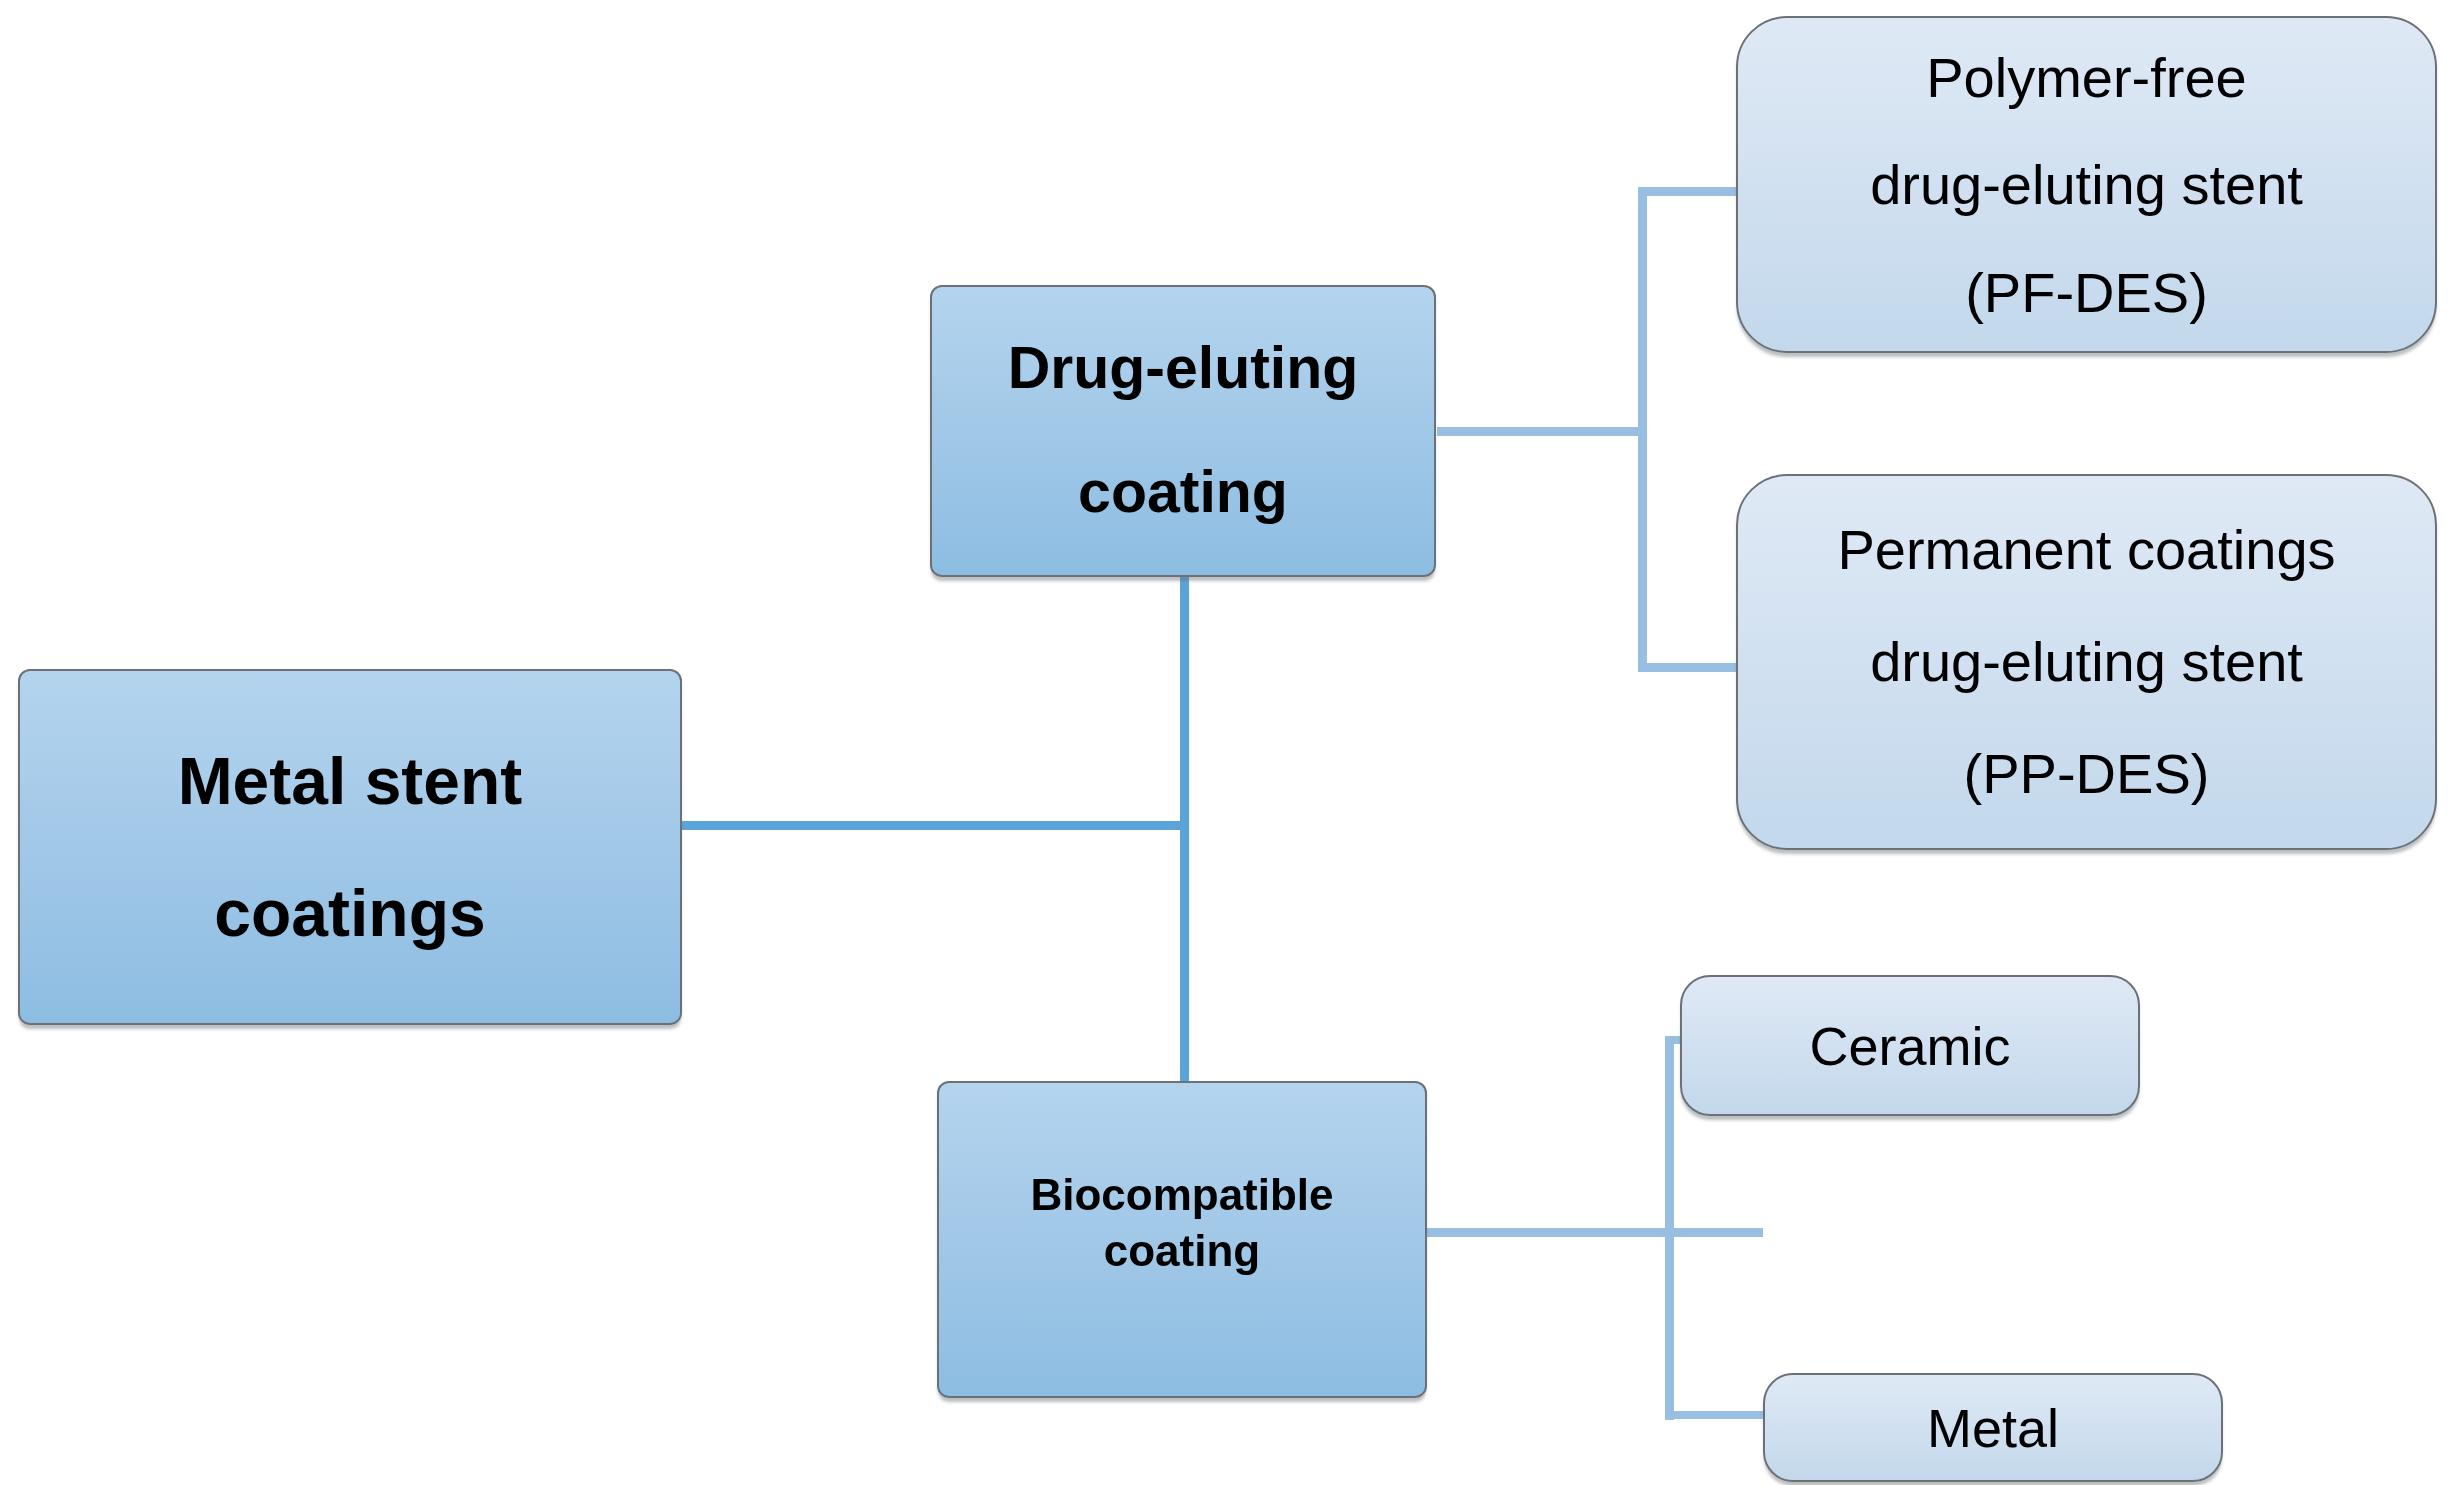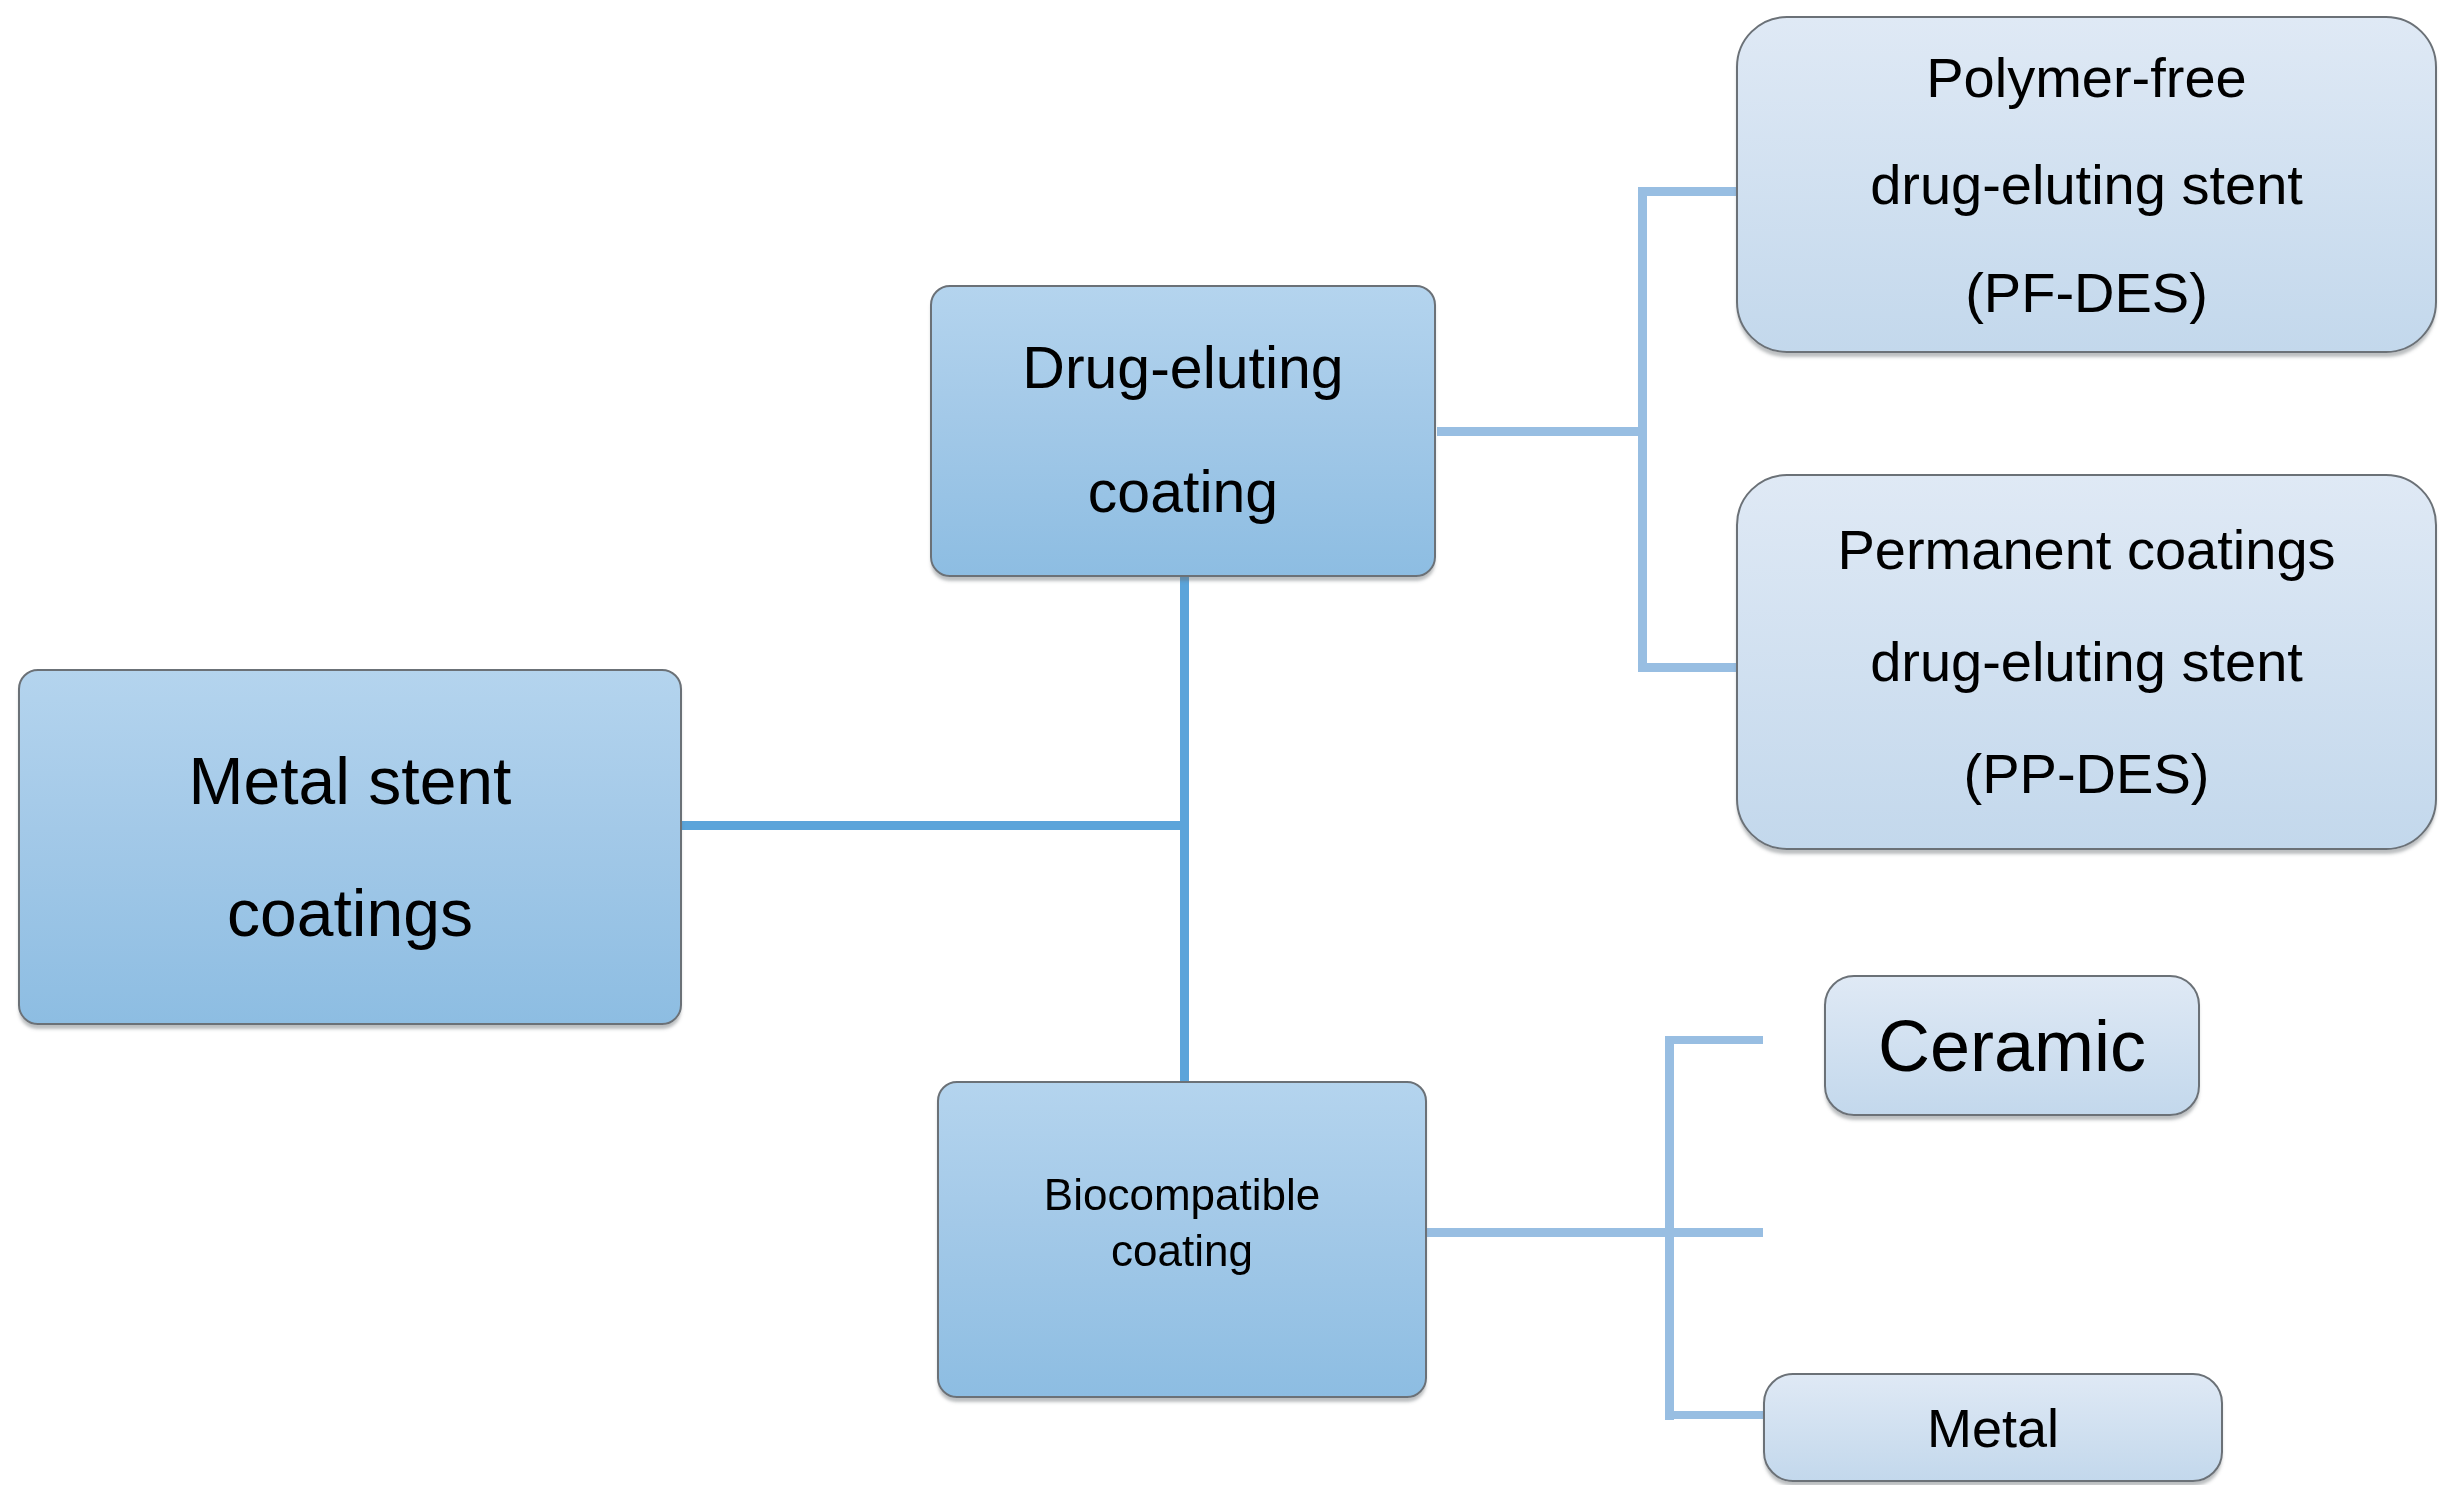--- a/index.html
+++ b/index.html
@@ -45,43 +45,43 @@
     color: var(--text, #000000);
     box-shadow: 0 5px 3.3px -1.6px rgba(105, 110, 116, 0.45);
   }
   .node .label { white-space: pre-line; }
 
   .branch {
     background: linear-gradient(180deg,
       var(--branch-fill-top, #b4d4ee) 0%,
       #a3c9e8 45%,
       var(--branch-fill-bottom, #8dbde2) 100%);
-    font-weight: 400;
-    border-radius: 20px;
+    font-weight: 700;
+    border-radius: 12px;
   }
   .leaf {
     background: linear-gradient(180deg,
       var(--leaf-fill-top, #dfe9f5) 0%,
       var(--leaf-fill-bottom, #c3d8ec) 100%);
     font-weight: 400;
     border-radius: 51px;
   }
   .leaf.small { border-radius: 30px; }
 
   #node-metal   { left: 18px;   top: 669px;  width: 664px; height: 356px; font-size: 66px; }
   #node-metal .label  { line-height: 2.0; }
   #node-drug    { left: 930px; top: 285px;  width: 506px; height: 292px; font-size: 59px; }
   #node-drug .label   { line-height: 2.1; }
   #node-bio     { left: 937px; top: 1081px; width: 490px; height: 317px; font-size: 44px; padding-bottom: 33px; }
   #node-bio .label    { line-height: 1.28; }
   #node-pfdes   { left: 1736px; top: 16.4px;   width: 701px; height: 337px; font-size: 56px; }
   #node-pfdes .label  { line-height: 1.92; }
   #node-ppdes   { left: 1736px; top: 474px;  width: 701px; height: 376px; font-size: 56px; }
   #node-ppdes .label  { line-height: 2.0; }
-  #node-ceramic { left: 1824px; top: 975px; width: 376px; height: 141px; font-size: 72px; }
+  #node-ceramic { left: 1680px; top: 975px; width: 460px; height: 141px; font-size: 54px; }
   #node-gold    { left: 1763px; top: 1172px; width: 460px; height: 148px; font-size: 54px; }
   #node-carbon  { left: 1763px; top: 1373px; width: 460px; height: 109px; font-size: 54px; }
 </style>
 </head>
 <body>
 
 <div class="canvas">
 
   <div class="line strong" id="c-root-h"></div>
   <div class="line strong" id="c-trunk-v"></div>

